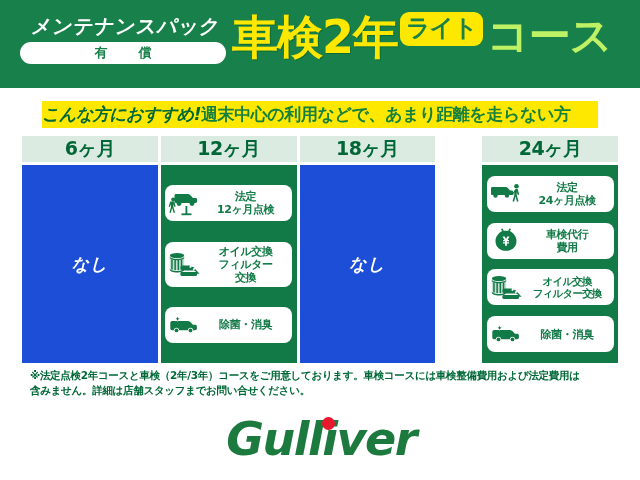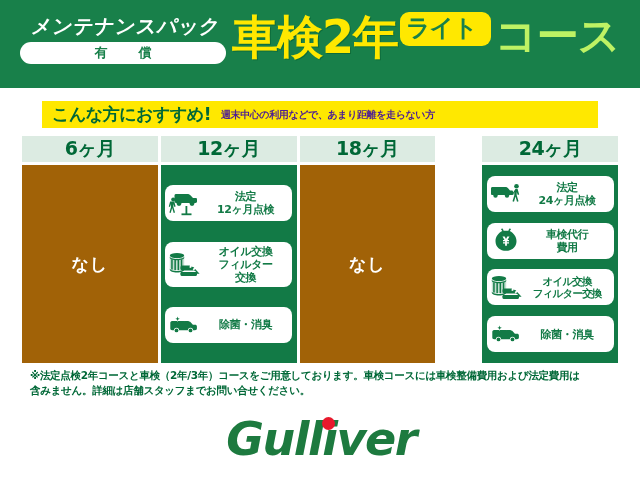--- a/index.html
+++ b/index.html
@@ -37,39 +37,39 @@
     position:absolute;left:232px;top:12px;height:62px;
     display:flex;align-items:flex-start;
   }
   .hdr-big{
     color:#ffe800;font-weight:bold;font-size:46px;line-height:50px;
     white-space:nowrap;letter-spacing:-1px;
     text-shadow:1px 1px 0 #0d6b3b;
   }
   .hdr-badge{
     background:#ffe800;color:#18804a;font-weight:bold;font-size:24px;
-    border-radius:9px;padding:1px 14px 3px 6px;margin:0 4px 0 2px;
+    border-radius:9px;padding:1px 6px 3px 6px;margin:0 4px 0 2px;
     line-height:30px;white-space:nowrap;letter-spacing:-1px;
   }
   .hdr-course{
     color:#bef264;font-weight:bold;font-size:42px;line-height:48px;
     white-space:nowrap;letter-spacing:-1px;
   }
 
   
   .recommend{
     position:absolute;left:42px;top:101px;width:556px;height:27px;
     background:#ffe800;display:flex;align-items:center;
   }
   .rec-strong{
-    color:#006837;font-weight:bold;font-size:17px;
-    margin-left:10px;white-space:nowrap;letter-spacing:-0.5px;
+    color:#006837;font-weight:bold;font-size:17px;font-style:italic;
+    margin-left:0;white-space:nowrap;letter-spacing:-0.5px;
   }
   .rec-text{
-    color:#4c1d95;font-weight:bold;font-size:10px;margin-left:10px;
+    color:#15803d;font-weight:bold;font-size:17px;margin-left:0;
     white-space:nowrap;letter-spacing:-0.4px;
   }
 
   
   .grid{
     position:absolute;left:22px;top:136px;width:596px;height:227px;
     display:flex;
   }
   .col{
     width:143px;margin-right:3px;display:flex;flex-direction:column;
@@ -78,21 +78,22 @@
   .col-head{
     height:26px;background:#dcebe2;
     display:flex;align-items:center;justify-content:center;
     color:#006837;font-weight:bold;font-size:19px;letter-spacing:-0.5px;
   }
   .col-body{
     flex:1;margin-top:3px;display:flex;flex-direction:column;
     align-items:center;justify-content:center;
   }
   .col-body.empty{
-    background:#a16207;
+    background:#1d4ed8;
+    font-style:italic;
   }
   .col-body.filled{
     background:#127a46;padding:5px 0;justify-content:space-evenly;
   }
   .nashi{
     color:#ffffff;font-weight:bold;font-size:17px;letter-spacing:1px;
   }
 
   
   .card{

